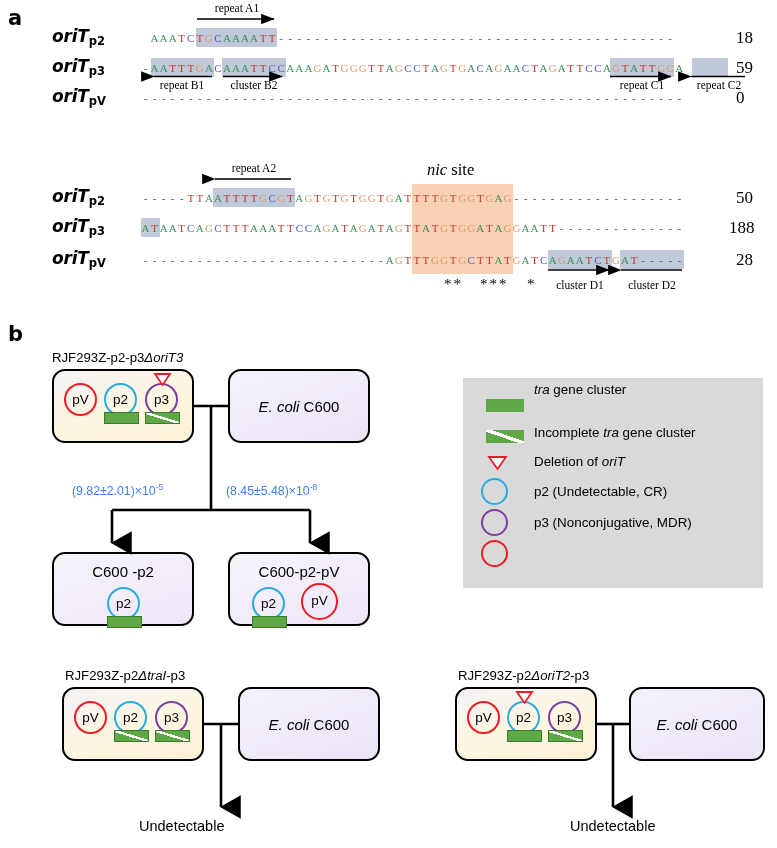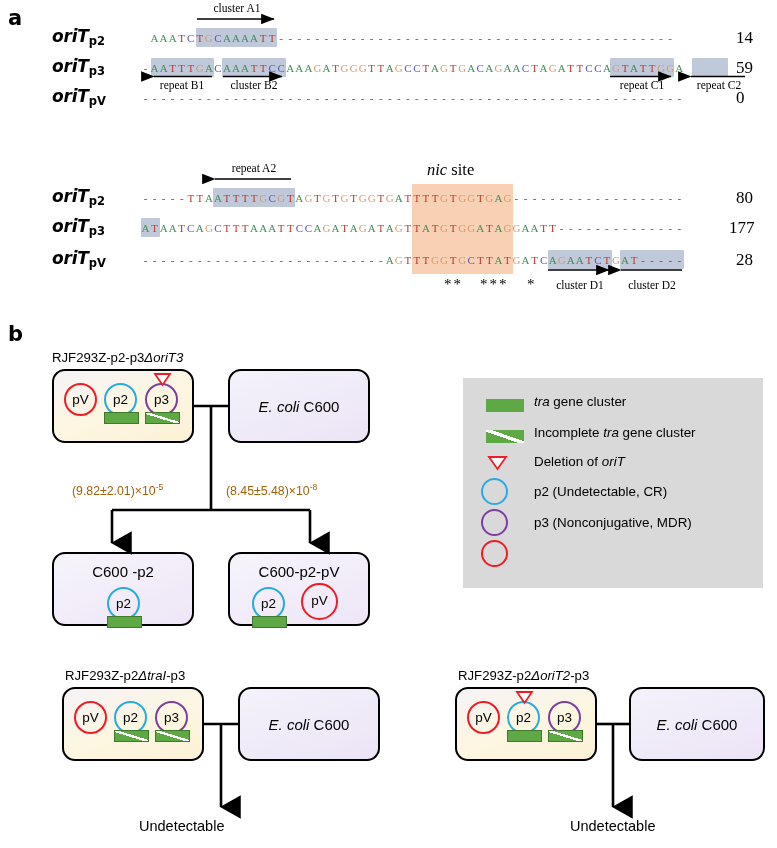--- a/index.html
+++ b/index.html
@@ -81,21 +81,21 @@
     font-family:"Liberation Sans",sans-serif;font-size:13.5px;color:#000;
   }
   .tra{position:absolute;background:#5ea845;border:1px solid #3f7a2c;}
   .tra.inc{
     background:
       linear-gradient(to top right,transparent 44%,#ffffff 44%,#ffffff 56%,transparent 56%),
       #5ea845;
   }
   .rate{
     position:absolute;font-family:"Liberation Sans",sans-serif;
-    font-size:12.3px;color:#a16207;white-space:nowrap;
+    font-size:12.3px;color:#3b82f6;white-space:nowrap;
   }
   .rate sup{font-size:8.5px;}
   .undet{
     position:absolute;font-family:"Liberation Sans",sans-serif;
     font-size:14.5px;color:#000;white-space:nowrap;
   }
   
   #legend{
     position:absolute;background:#d9d9d9;box-sizing:border-box;
   }
@@ -132,25 +132,25 @@
   <div class="hl" style="left:195.5px;top:28px;width:81.5px;height:19px;"></div>
   <div class="hl" style="left:150.5px;top:58px;width:63.5px;height:19px;"></div>
   <div class="hl" style="left:222px;top:58px;width:63.5px;height:19px;"></div>
   <div class="hl" style="left:610px;top:58px;width:63.5px;height:19px;"></div>
   <div class="hl" style="left:691.5px;top:58px;width:36.5px;height:19px;"></div>
 
   <div class="seq" id="b1r0" style="left:150px;top:30px;"><span style="color:#3f8f5a">A</span><span style="color:#3f8f5a">A</span><span style="color:#3f8f5a">A</span><span style="color:#c0392b">T</span><span style="color:#5858b8">C</span><span style="color:#c0392b">T</span><span style="color:#d79b6a">G</span><span style="color:#5858b8">C</span><span style="color:#3f8f5a">A</span><span style="color:#3f8f5a">A</span><span style="color:#3f8f5a">A</span><span style="color:#3f8f5a">A</span><span style="color:#c0392b">T</span><span style="color:#c0392b">T</span><span style="color:#555555">-</span><span style="color:#555555">-</span><span style="color:#555555">-</span><span style="color:#555555">-</span><span style="color:#555555">-</span><span style="color:#555555">-</span><span style="color:#555555">-</span><span style="color:#555555">-</span><span style="color:#555555">-</span><span style="color:#555555">-</span><span style="color:#555555">-</span><span style="color:#555555">-</span><span style="color:#555555">-</span><span style="color:#555555">-</span><span style="color:#555555">-</span><span style="color:#555555">-</span><span style="color:#555555">-</span><span style="color:#555555">-</span><span style="color:#555555">-</span><span style="color:#555555">-</span><span style="color:#555555">-</span><span style="color:#555555">-</span><span style="color:#555555">-</span><span style="color:#555555">-</span><span style="color:#555555">-</span><span style="color:#555555">-</span><span style="color:#555555">-</span><span style="color:#555555">-</span><span style="color:#555555">-</span><span style="color:#555555">-</span><span style="color:#555555">-</span><span style="color:#555555">-</span><span style="color:#555555">-</span><span style="color:#555555">-</span><span style="color:#555555">-</span><span style="color:#555555">-</span><span style="color:#555555">-</span><span style="color:#555555">-</span><span style="color:#555555">-</span><span style="color:#555555">-</span><span style="color:#555555">-</span><span style="color:#555555">-</span><span style="color:#555555">-</span><span style="color:#555555">-</span></div>
   <div class="seq" id="b1r1" style="left:141px;top:60px;"><span style="color:#555555">-</span><span style="color:#3f8f5a">A</span><span style="color:#3f8f5a">A</span><span style="color:#c0392b">T</span><span style="color:#c0392b">T</span><span style="color:#c0392b">T</span><span style="color:#d79b6a">G</span><span style="color:#3f8f5a">A</span><span style="color:#5858b8">C</span><span style="color:#3f8f5a">A</span><span style="color:#3f8f5a">A</span><span style="color:#3f8f5a">A</span><span style="color:#c0392b">T</span><span style="color:#c0392b">T</span><span style="color:#5858b8">C</span><span style="color:#5858b8">C</span><span style="color:#3f8f5a">A</span><span style="color:#3f8f5a">A</span><span style="color:#3f8f5a">A</span><span style="color:#d79b6a">G</span><span style="color:#3f8f5a">A</span><span style="color:#c0392b">T</span><span style="color:#d79b6a">G</span><span style="color:#d79b6a">G</span><span style="color:#d79b6a">G</span><span style="color:#c0392b">T</span><span style="color:#c0392b">T</span><span style="color:#3f8f5a">A</span><span style="color:#d79b6a">G</span><span style="color:#5858b8">C</span><span style="color:#5858b8">C</span><span style="color:#c0392b">T</span><span style="color:#3f8f5a">A</span><span style="color:#d79b6a">G</span><span style="color:#c0392b">T</span><span style="color:#d79b6a">G</span><span style="color:#3f8f5a">A</span><span style="color:#5858b8">C</span><span style="color:#3f8f5a">A</span><span style="color:#d79b6a">G</span><span style="color:#3f8f5a">A</span><span style="color:#3f8f5a">A</span><span style="color:#5858b8">C</span><span style="color:#c0392b">T</span><span style="color:#3f8f5a">A</span><span style="color:#d79b6a">G</span><span style="color:#3f8f5a">A</span><span style="color:#c0392b">T</span><span style="color:#c0392b">T</span><span style="color:#5858b8">C</span><span style="color:#5858b8">C</span><span style="color:#3f8f5a">A</span><span style="color:#d79b6a">G</span><span style="color:#c0392b">T</span><span style="color:#3f8f5a">A</span><span style="color:#c0392b">T</span><span style="color:#c0392b">T</span><span style="color:#d79b6a">G</span><span style="color:#d79b6a">G</span><span style="color:#3f8f5a">A</span></div>
   <div class="seq" id="b1r2" style="left:141px;top:90px;"><span style="color:#555555">-</span><span style="color:#555555">-</span><span style="color:#555555">-</span><span style="color:#555555">-</span><span style="color:#555555">-</span><span style="color:#555555">-</span><span style="color:#555555">-</span><span style="color:#555555">-</span><span style="color:#555555">-</span><span style="color:#555555">-</span><span style="color:#555555">-</span><span style="color:#555555">-</span><span style="color:#555555">-</span><span style="color:#555555">-</span><span style="color:#555555">-</span><span style="color:#555555">-</span><span style="color:#555555">-</span><span style="color:#555555">-</span><span style="color:#555555">-</span><span style="color:#555555">-</span><span style="color:#555555">-</span><span style="color:#555555">-</span><span style="color:#555555">-</span><span style="color:#555555">-</span><span style="color:#555555">-</span><span style="color:#555555">-</span><span style="color:#555555">-</span><span style="color:#555555">-</span><span style="color:#555555">-</span><span style="color:#555555">-</span><span style="color:#555555">-</span><span style="color:#555555">-</span><span style="color:#555555">-</span><span style="color:#555555">-</span><span style="color:#555555">-</span><span style="color:#555555">-</span><span style="color:#555555">-</span><span style="color:#555555">-</span><span style="color:#555555">-</span><span style="color:#555555">-</span><span style="color:#555555">-</span><span style="color:#555555">-</span><span style="color:#555555">-</span><span style="color:#555555">-</span><span style="color:#555555">-</span><span style="color:#555555">-</span><span style="color:#555555">-</span><span style="color:#555555">-</span><span style="color:#555555">-</span><span style="color:#555555">-</span><span style="color:#555555">-</span><span style="color:#555555">-</span><span style="color:#555555">-</span><span style="color:#555555">-</span><span style="color:#555555">-</span><span style="color:#555555">-</span><span style="color:#555555">-</span><span style="color:#555555">-</span><span style="color:#555555">-</span><span style="color:#555555">-</span></div>
 
-  <div class="count" style="left:736px;top:28px;">14</div>
+  <div class="count" style="left:736px;top:28px;">18</div>
   <div class="count" style="left:736px;top:58px;">59</div>
   <div class="count" style="left:736px;top:88px;">0</div>
 
-  <div class="rpt-label" style="left:196px;top:2px;width:82px;">cluster A1</div>
+  <div class="rpt-label" style="left:196px;top:2px;width:82px;">repeat A1</div>
   <div class="rpt-label" style="left:150px;top:79px;width:64px;">repeat B1</div>
   <div class="rpt-label" style="left:222px;top:79px;width:64px;">cluster B2</div>
   <div class="rpt-label" style="left:609px;top:79px;width:66px;">repeat C1</div>
   <div class="rpt-label" style="left:688px;top:79px;width:62px;">repeat C2</div>
 
   <svg class="ov" width="777" height="320">
     <defs>
       <marker id="ar" markerWidth="9" markerHeight="7" refX="8.6" refY="3.5" orient="auto">
         <polygon points="0,0 9,3.5 0,7" fill="#000"></polygon>
       </marker>
@@ -188,22 +188,22 @@
 
   <div class="hl" style="left:213px;top:188px;width:82px;height:19px;"></div>
   <div class="hl" style="left:141px;top:218px;width:19px;height:19px;"></div>
   <div class="hl" style="left:548px;top:250px;width:63.5px;height:19px;"></div>
   <div class="hl" style="left:620px;top:250px;width:63.5px;height:19px;"></div>
 
   <div class="seq" id="b2r0" style="left:141px;top:190px;"><span style="color:#555555">-</span><span style="color:#555555">-</span><span style="color:#555555">-</span><span style="color:#555555">-</span><span style="color:#555555">-</span><span style="color:#c0392b">T</span><span style="color:#c0392b">T</span><span style="color:#3f8f5a">A</span><span style="color:#3f8f5a">A</span><span style="color:#c0392b">T</span><span style="color:#c0392b">T</span><span style="color:#c0392b">T</span><span style="color:#c0392b">T</span><span style="color:#d79b6a">G</span><span style="color:#5858b8">C</span><span style="color:#d79b6a">G</span><span style="color:#c0392b">T</span><span style="color:#3f8f5a">A</span><span style="color:#d79b6a">G</span><span style="color:#c0392b">T</span><span style="color:#d79b6a">G</span><span style="color:#c0392b">T</span><span style="color:#d79b6a">G</span><span style="color:#c0392b">T</span><span style="color:#d79b6a">G</span><span style="color:#d79b6a">G</span><span style="color:#c0392b">T</span><span style="color:#d79b6a">G</span><span style="color:#3f8f5a">A</span><span style="color:#c0392b">T</span><span style="color:#c0392b">T</span><span style="color:#c0392b">T</span><span style="color:#c0392b">T</span><span style="color:#d79b6a">G</span><span style="color:#c0392b">T</span><span style="color:#d79b6a">G</span><span style="color:#d79b6a">G</span><span style="color:#c0392b">T</span><span style="color:#d79b6a">G</span><span style="color:#3f8f5a">A</span><span style="color:#d79b6a">G</span><span style="color:#555555">-</span><span style="color:#555555">-</span><span style="color:#555555">-</span><span style="color:#555555">-</span><span style="color:#555555">-</span><span style="color:#555555">-</span><span style="color:#555555">-</span><span style="color:#555555">-</span><span style="color:#555555">-</span><span style="color:#555555">-</span><span style="color:#555555">-</span><span style="color:#555555">-</span><span style="color:#555555">-</span><span style="color:#555555">-</span><span style="color:#555555">-</span><span style="color:#555555">-</span><span style="color:#555555">-</span><span style="color:#555555">-</span><span style="color:#555555">-</span></div>
   <div class="seq" id="b2r1" style="left:141px;top:220px;"><span style="color:#3f8f5a">A</span><span style="color:#c0392b">T</span><span style="color:#3f8f5a">A</span><span style="color:#3f8f5a">A</span><span style="color:#c0392b">T</span><span style="color:#5858b8">C</span><span style="color:#3f8f5a">A</span><span style="color:#d79b6a">G</span><span style="color:#5858b8">C</span><span style="color:#c0392b">T</span><span style="color:#c0392b">T</span><span style="color:#c0392b">T</span><span style="color:#3f8f5a">A</span><span style="color:#3f8f5a">A</span><span style="color:#3f8f5a">A</span><span style="color:#c0392b">T</span><span style="color:#c0392b">T</span><span style="color:#5858b8">C</span><span style="color:#5858b8">C</span><span style="color:#3f8f5a">A</span><span style="color:#d79b6a">G</span><span style="color:#3f8f5a">A</span><span style="color:#c0392b">T</span><span style="color:#3f8f5a">A</span><span style="color:#d79b6a">G</span><span style="color:#3f8f5a">A</span><span style="color:#c0392b">T</span><span style="color:#3f8f5a">A</span><span style="color:#d79b6a">G</span><span style="color:#c0392b">T</span><span style="color:#c0392b">T</span><span style="color:#3f8f5a">A</span><span style="color:#c0392b">T</span><span style="color:#d79b6a">G</span><span style="color:#c0392b">T</span><span style="color:#d79b6a">G</span><span style="color:#d79b6a">G</span><span style="color:#3f8f5a">A</span><span style="color:#c0392b">T</span><span style="color:#3f8f5a">A</span><span style="color:#d79b6a">G</span><span style="color:#d79b6a">G</span><span style="color:#3f8f5a">A</span><span style="color:#3f8f5a">A</span><span style="color:#c0392b">T</span><span style="color:#c0392b">T</span><span style="color:#555555">-</span><span style="color:#555555">-</span><span style="color:#555555">-</span><span style="color:#555555">-</span><span style="color:#555555">-</span><span style="color:#555555">-</span><span style="color:#555555">-</span><span style="color:#555555">-</span><span style="color:#555555">-</span><span style="color:#555555">-</span><span style="color:#555555">-</span><span style="color:#555555">-</span><span style="color:#555555">-</span><span style="color:#555555">-</span></div>
   <div class="seq" id="b2r2" style="left:141px;top:252px;"><span style="color:#555555">-</span><span style="color:#555555">-</span><span style="color:#555555">-</span><span style="color:#555555">-</span><span style="color:#555555">-</span><span style="color:#555555">-</span><span style="color:#555555">-</span><span style="color:#555555">-</span><span style="color:#555555">-</span><span style="color:#555555">-</span><span style="color:#555555">-</span><span style="color:#555555">-</span><span style="color:#555555">-</span><span style="color:#555555">-</span><span style="color:#555555">-</span><span style="color:#555555">-</span><span style="color:#555555">-</span><span style="color:#555555">-</span><span style="color:#555555">-</span><span style="color:#555555">-</span><span style="color:#555555">-</span><span style="color:#555555">-</span><span style="color:#555555">-</span><span style="color:#555555">-</span><span style="color:#555555">-</span><span style="color:#555555">-</span><span style="color:#555555">-</span><span style="color:#3f8f5a">A</span><span style="color:#d79b6a">G</span><span style="color:#c0392b">T</span><span style="color:#c0392b">T</span><span style="color:#c0392b">T</span><span style="color:#d79b6a">G</span><span style="color:#d79b6a">G</span><span style="color:#c0392b">T</span><span style="color:#d79b6a">G</span><span style="color:#5858b8">C</span><span style="color:#c0392b">T</span><span style="color:#c0392b">T</span><span style="color:#3f8f5a">A</span><span style="color:#c0392b">T</span><span style="color:#d79b6a">G</span><span style="color:#3f8f5a">A</span><span style="color:#c0392b">T</span><span style="color:#5858b8">C</span><span style="color:#3f8f5a">A</span><span style="color:#d79b6a">G</span><span style="color:#3f8f5a">A</span><span style="color:#3f8f5a">A</span><span style="color:#c0392b">T</span><span style="color:#5858b8">C</span><span style="color:#c0392b">T</span><span style="color:#d79b6a">G</span><span style="color:#3f8f5a">A</span><span style="color:#c0392b">T</span><span style="color:#555555">-</span><span style="color:#555555">-</span><span style="color:#555555">-</span><span style="color:#555555">-</span><span style="color:#555555">-</span></div>
 
-  <div class="count" style="left:736px;top:188px;">80</div>
-  <div class="count" style="left:729px;top:218px;">177</div>
+  <div class="count" style="left:736px;top:188px;">50</div>
+  <div class="count" style="left:729px;top:218px;">188</div>
   <div class="count" style="left:736px;top:250px;">28</div>
 
   <div class="rpt-label" style="left:213px;top:162px;width:82px;">repeat A2</div>
   <div class="rpt-label" style="left:546px;top:279px;width:68px;">cluster D1</div>
   <div class="rpt-label" style="left:618px;top:279px;width:68px;">cluster D2</div>
 
   <div class="stars" style="left:444px;top:276px;">**</div>
   <div class="stars" style="left:480px;top:276px;">***</div>
   <div class="stars" style="left:527px;top:276px;">*</div>
 
@@ -349,21 +349,21 @@
   <div class="undet" style="left:570px;top:498px;">Undetectable</div>
 
   <svg class="ov" width="777" height="528">
     <line x1="597" y1="404" x2="629" y2="404" stroke="#000" stroke-width="2.6"></line>
     <line x1="613" y1="404" x2="613" y2="487" stroke="#000" stroke-width="2.6" marker-end="url(#ard)"></line>
   </svg>
 
   <div id="legend" style="left:463px;top:58px;width:300px;height:210px;"></div>
 
   <div class="lg-bar" style="left:486px;top:79px;width:38px;height:13px;"></div>
-  <div class="lg-text" style="left:534px;top:74px;">
+  <div class="lg-text" style="left:534px;top:62px;">
     <span></span><i>tra</i><span> gene cluster</span>
   </div>
 
   <div class="lg-bar inc" style="left:486px;top:110px;width:38px;height:13px;"></div>
   <div class="lg-text" style="left:534px;top:105px;">
     <span>Incomplete </span><i>tra</i><span> gene cluster</span>
   </div>
 
   <svg class="ov" style="left:487px;top:136px;" width="22" height="16">
     <polygon points="2,1 19,1 10.5,13" fill="#ffffff" stroke="#ee1c25" stroke-width="1.8"></polygon>

